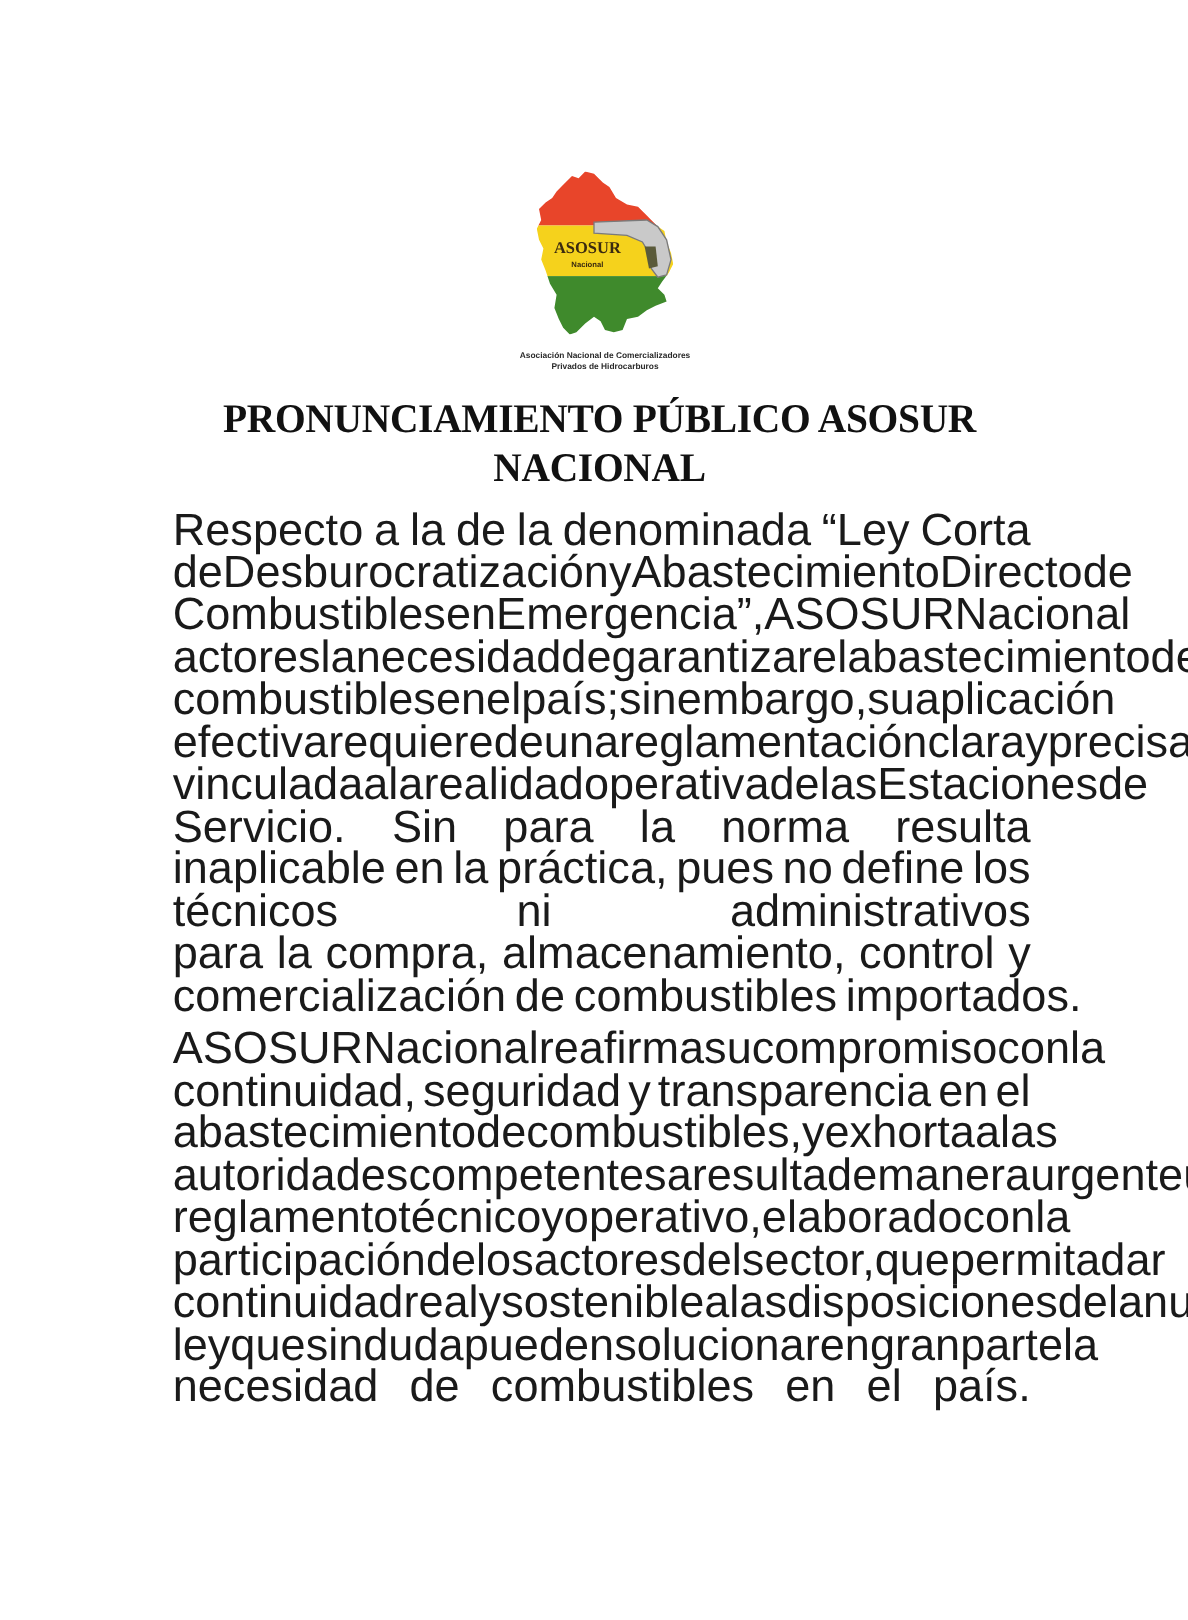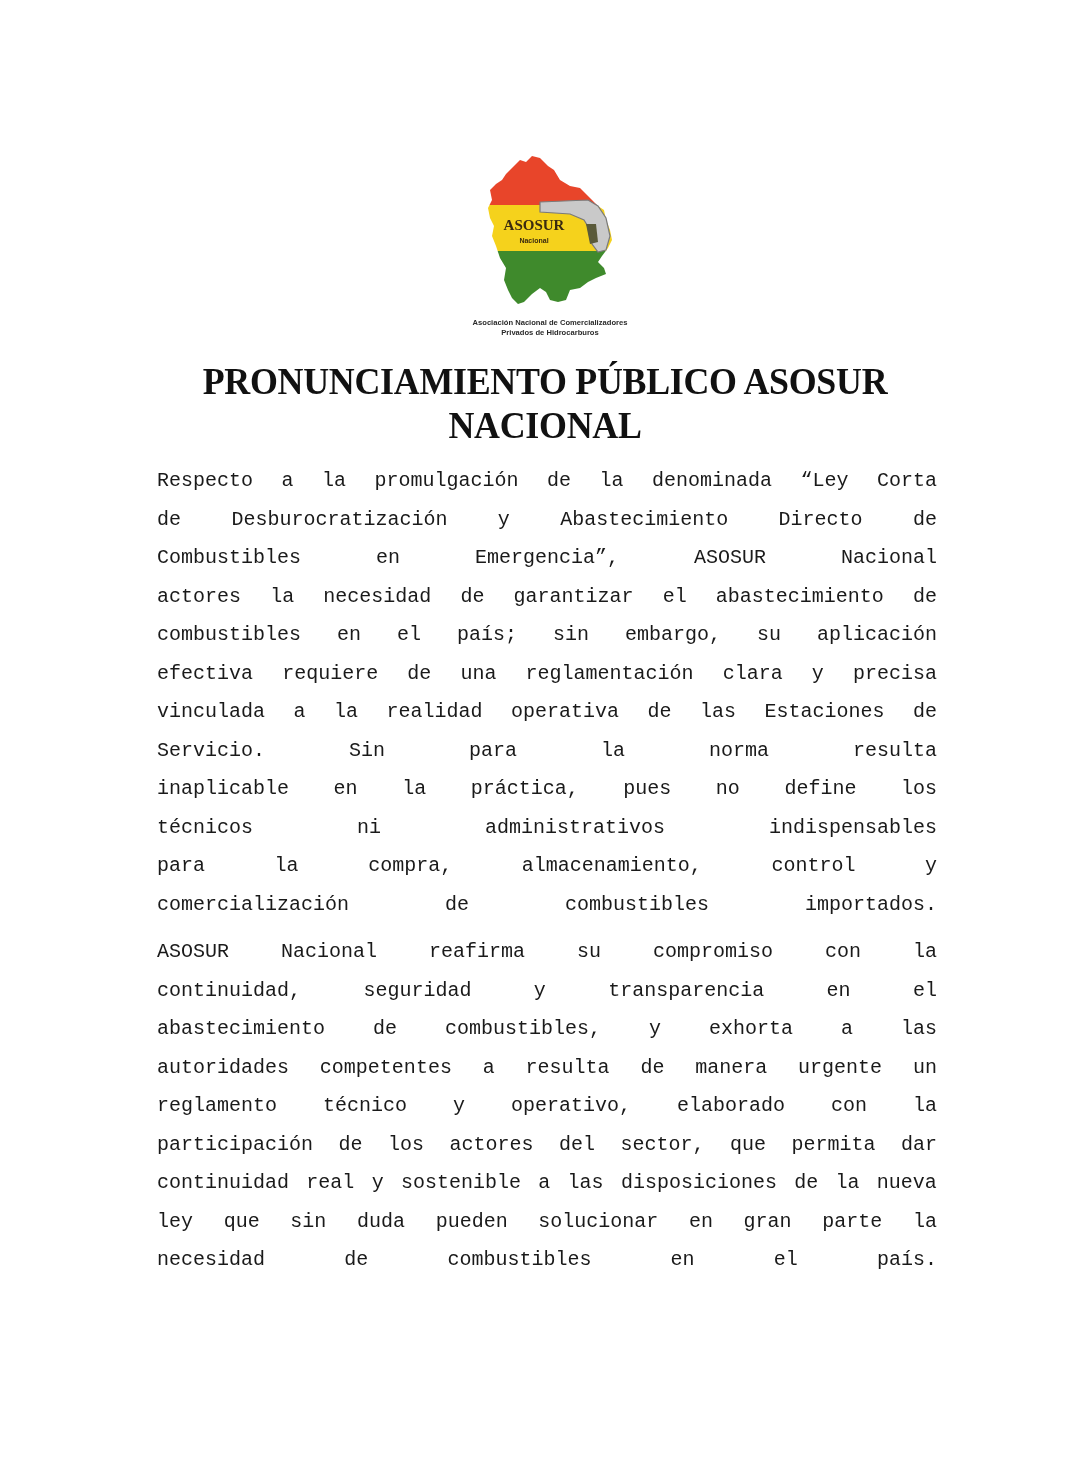--- a/index.html
+++ b/index.html
@@ -1,20 +1,20 @@
 <!DOCTYPE html>
 <html><head>
   <meta charset="utf-8">
   <style>
     html, body { margin: 0; padding: 0; background: #ffffff; }
     body { width: 1080px; height: 1473px; position: relative; overflow: hidden; font-family: "Liberation Serif", serif; color: #111; }
     .logo-wrap { position: absolute; left: 420px; top: 140px; width: 260px; height: 200px; }
     .logo-wrap svg { display: block; }
     .title { position: absolute; left: 120px; width: 850px; top: 360px; text-align: center; font-family: "Liberation Serif", serif; font-weight: bold; font-size: 37px; line-height: 44px; letter-spacing: -0.3px; color: #111; transform: scaleX(0.97); transform-origin: center; }
-    .body { position: absolute; left: 157px; width: 780px; font-family: Liberation Mono, monospace; font-size: 20px; line-height: 38.5px; color: #1a1a1a; }
+    .body { position: absolute; left: 157px; width: 780px; font-family: Liberation Sans, sans-serif; font-size: 41px; line-height: 38.5px; color: #1a1a1a; }
     .p1 { top: 462px; }
     .p2 { top: 933px; }
     .line { display: block; text-align: justify; text-align-last: justify; white-space: nowrap; height: 38.5px; overflow: visible; }
     .line-inner { display: flex; justify-content: space-between; }
     .line-inner.left { justify-content: space-between; gap: 8px; }
   </style>
 </head>
 <body>
 
 <div class="logo-wrap">
@@ -44,21 +44,20 @@
   <span style="display:block;">PRONUNCIAMIENTO PÚBLICO ASOSUR</span>
   <span style="display:block;">NACIONAL</span>
 </h1>
 
 <div class="body p1" id="para0">
     <div class="line">
       <div class="line-inner">
         <span>Respecto</span>
         <span>a</span>
         <span>la</span>
-        <span>promulgación</span>
         <span>de</span>
         <span>la</span>
         <span>denominada</span>
         <span>“Ley</span>
         <span>Corta</span>
       </div>
     </div>
     <div class="line">
       <div class="line-inner">
         <span>de</span>
@@ -147,21 +146,20 @@
         <span>no</span>
         <span>define</span>
         <span>los</span>
       </div>
     </div>
     <div class="line">
       <div class="line-inner">
         <span>técnicos</span>
         <span>ni</span>
         <span>administrativos</span>
-        <span>indispensables</span>
       </div>
     </div>
     <div class="line">
       <div class="line-inner">
         <span>para</span>
         <span>la</span>
         <span>compra,</span>
         <span>almacenamiento,</span>
         <span>control</span>
         <span>y</span>

